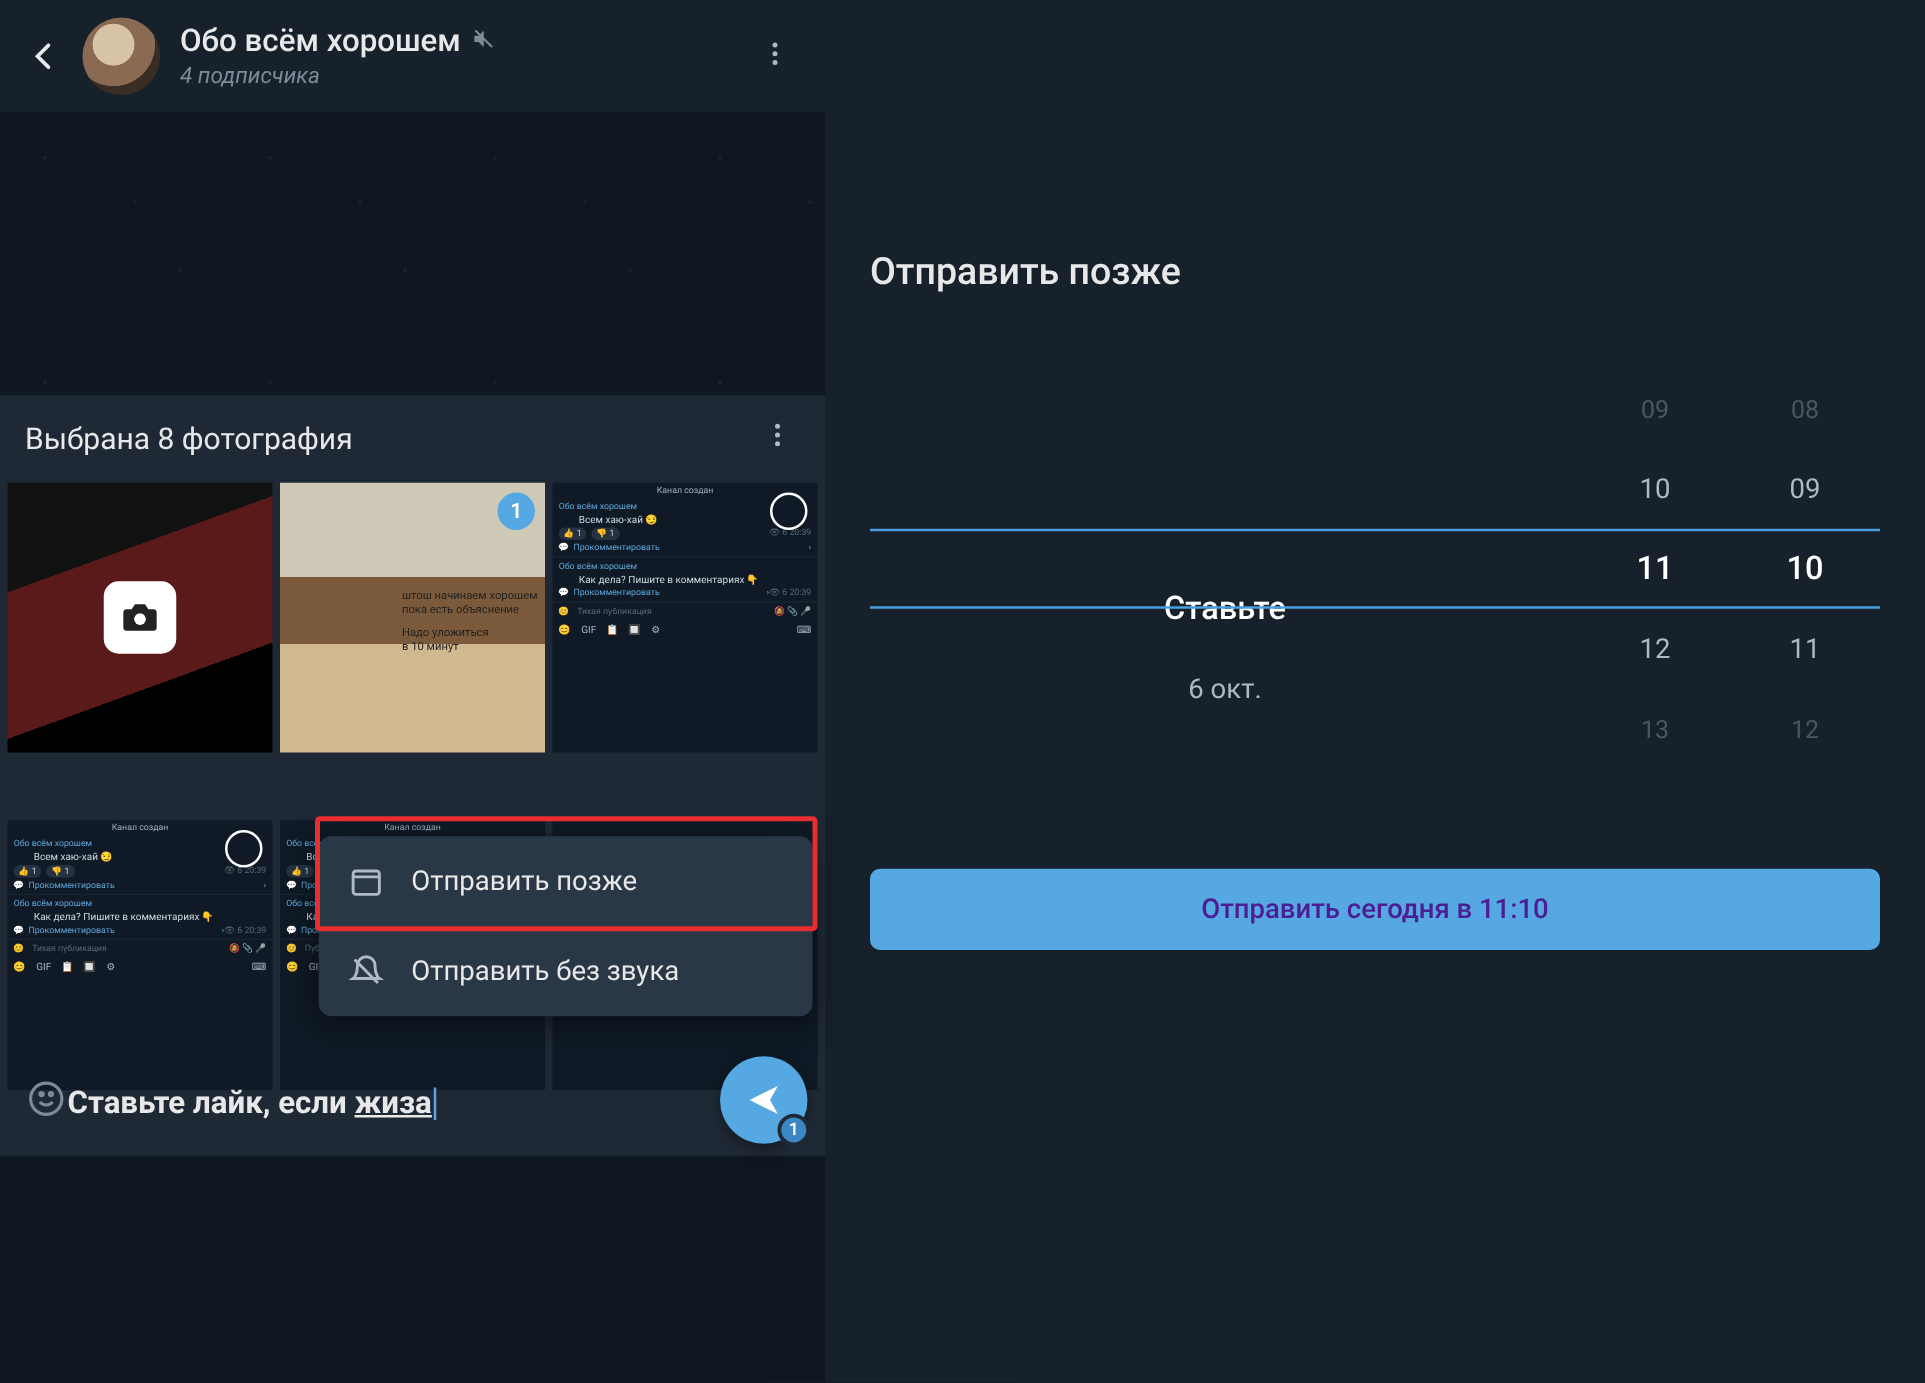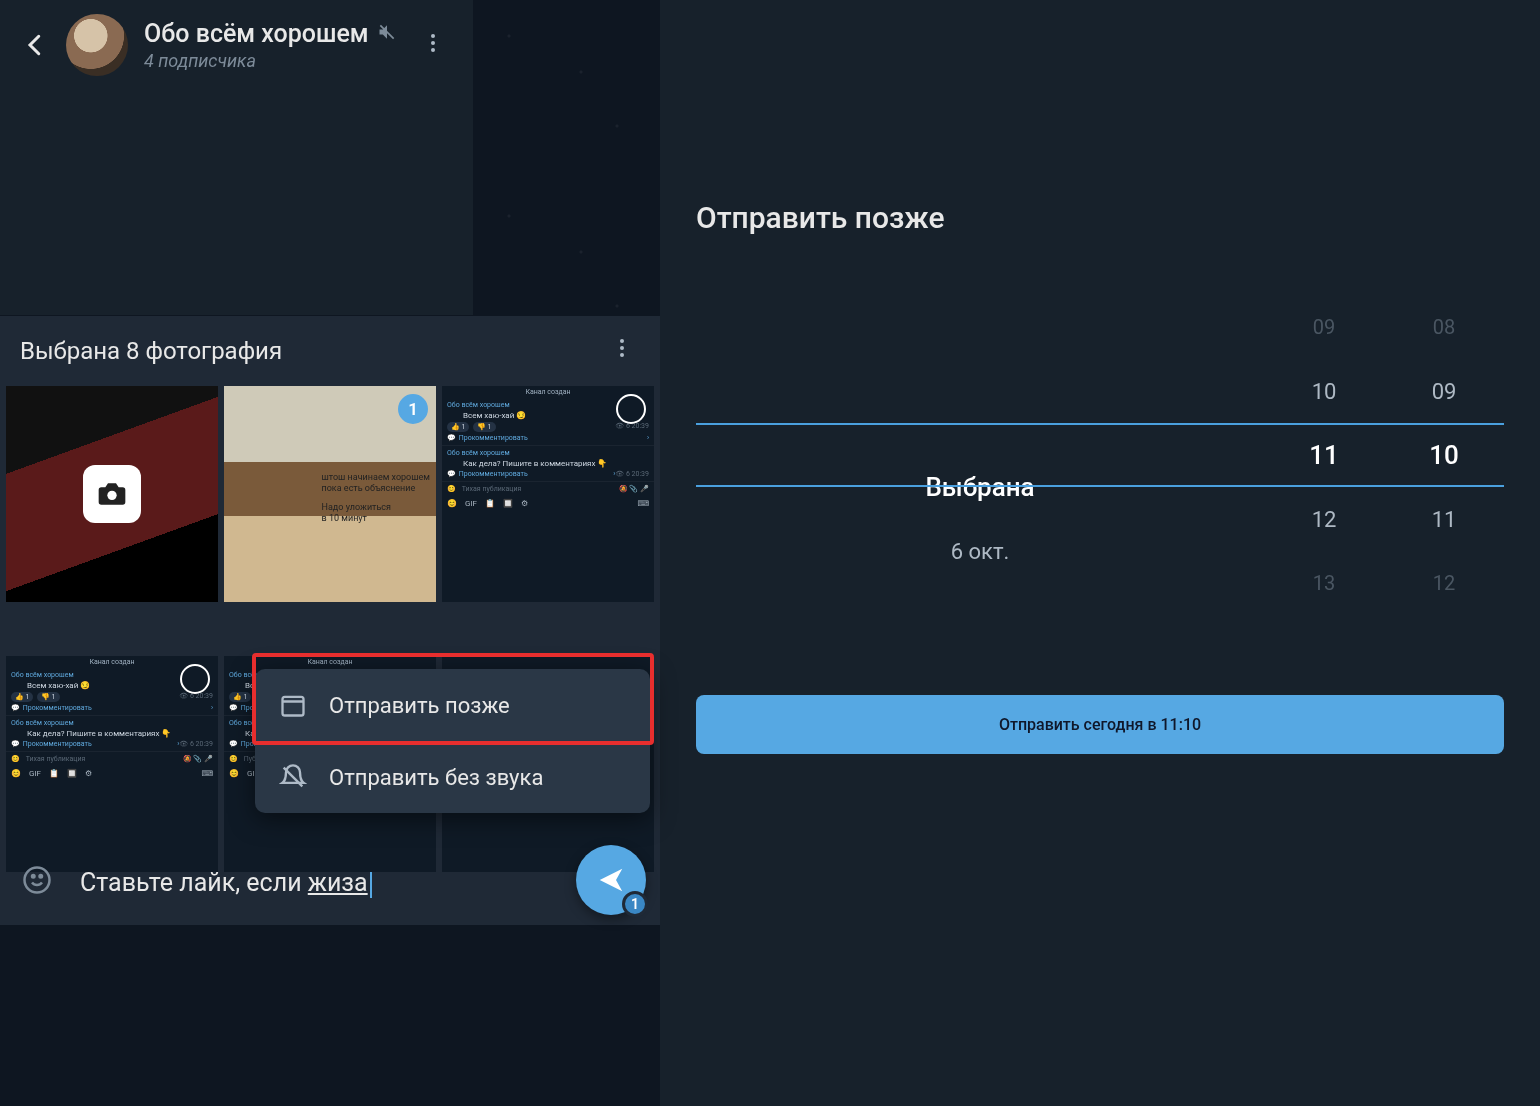--- a/index.html
+++ b/index.html
@@ -11,20 +11,21 @@
     height: 1106px;
     display: flex;
   }
   
   .left-panel {
     width: 660px;
     height: 925px;
     background: #17212b;
     position: relative;
     display: flex;
+    flex-direction: column;
   }
   .chat-header {
     height: 90px;
     display: flex;
     align-items: center;
     padding: 0 20px;
     gap: 16px;
     background: #17212b;
   }
   .back-arrow { color: #e8e8e8; cursor: pointer; display:flex; }
@@ -141,23 +142,24 @@
     border:4px solid #e82e2e;
     border-radius:4px;
     pointer-events:none;
     right:6px; bottom:180px;
     width:402px; height:92px;
   }
 
   
   .compose {
     position:absolute; bottom:12px; left:6px; right:6px;
-    display:flex; align-items:center; gap:28px;
+    display:flex; align-items:center; gap:2px;
     padding: 12px 16px;
     font-size:25px;
+    font-weight:bold;
   }
   .compose .emoji-btn { color:#7d8b99; cursor:pointer; }
   .compose-text { flex:1; color:#e8e8e8; }
   .compose-text .underline { text-decoration: underline; }
   .compose-text .cursor {
     display:inline-block; width:2px; height:26px; background:#56a8e3;
     vertical-align:middle; margin-left:2px;
     animation: blink 1s steps(1) infinite;
   }
   @keyframes blink { 50% { opacity:0; } }
@@ -205,22 +207,22 @@
   .picker-cell.near { color:#aeb9c4; font-size:22px; }
   .picker-cell.sel { color:#fff; font-size:26px; font-weight:500; }
   .picker-lines {
     position:absolute; left:0; right:0; top:128px; height:64px;
     border-top:2px solid #4aa0df; border-bottom:2px solid #4aa0df;
     pointer-events:none;
   }
   .sched-btn {
     margin-top:80px;
     background:#56a8e3;
-    color:#0f172a;
-    font-size:16px;
+    color:#4c1d95;
+    font-size:22px;
     font-weight:500;
     text-align:center;
     padding:20px;
     border-radius:8px;
     cursor:pointer;
   }
   .filler { flex:1; }
 </style>
 </head>
 <body>
@@ -463,21 +465,21 @@
   </div>
 </div>
 
 <div class="right-panel">
   <div class="sched-title">Отправить позже</div>
 
   <div class="picker">
     <div class="picker-col">
       <div class="picker-cell dim"></div>
       <div class="picker-cell near"></div>
-      <div class="picker-cell sel">Выбрана</div>
+      <div class="picker-cell sel">Ставьте</div>
       <div class="picker-cell near">6 окт.</div>
     </div>
     <div class="picker-col">
       <div class="picker-cell dim">09</div>
       <div class="picker-cell near">10</div>
       <div class="picker-cell sel">11</div>
       <div class="picker-cell near">12</div>
       <div class="picker-cell dim">13</div>
     </div>
     <div class="picker-col">

